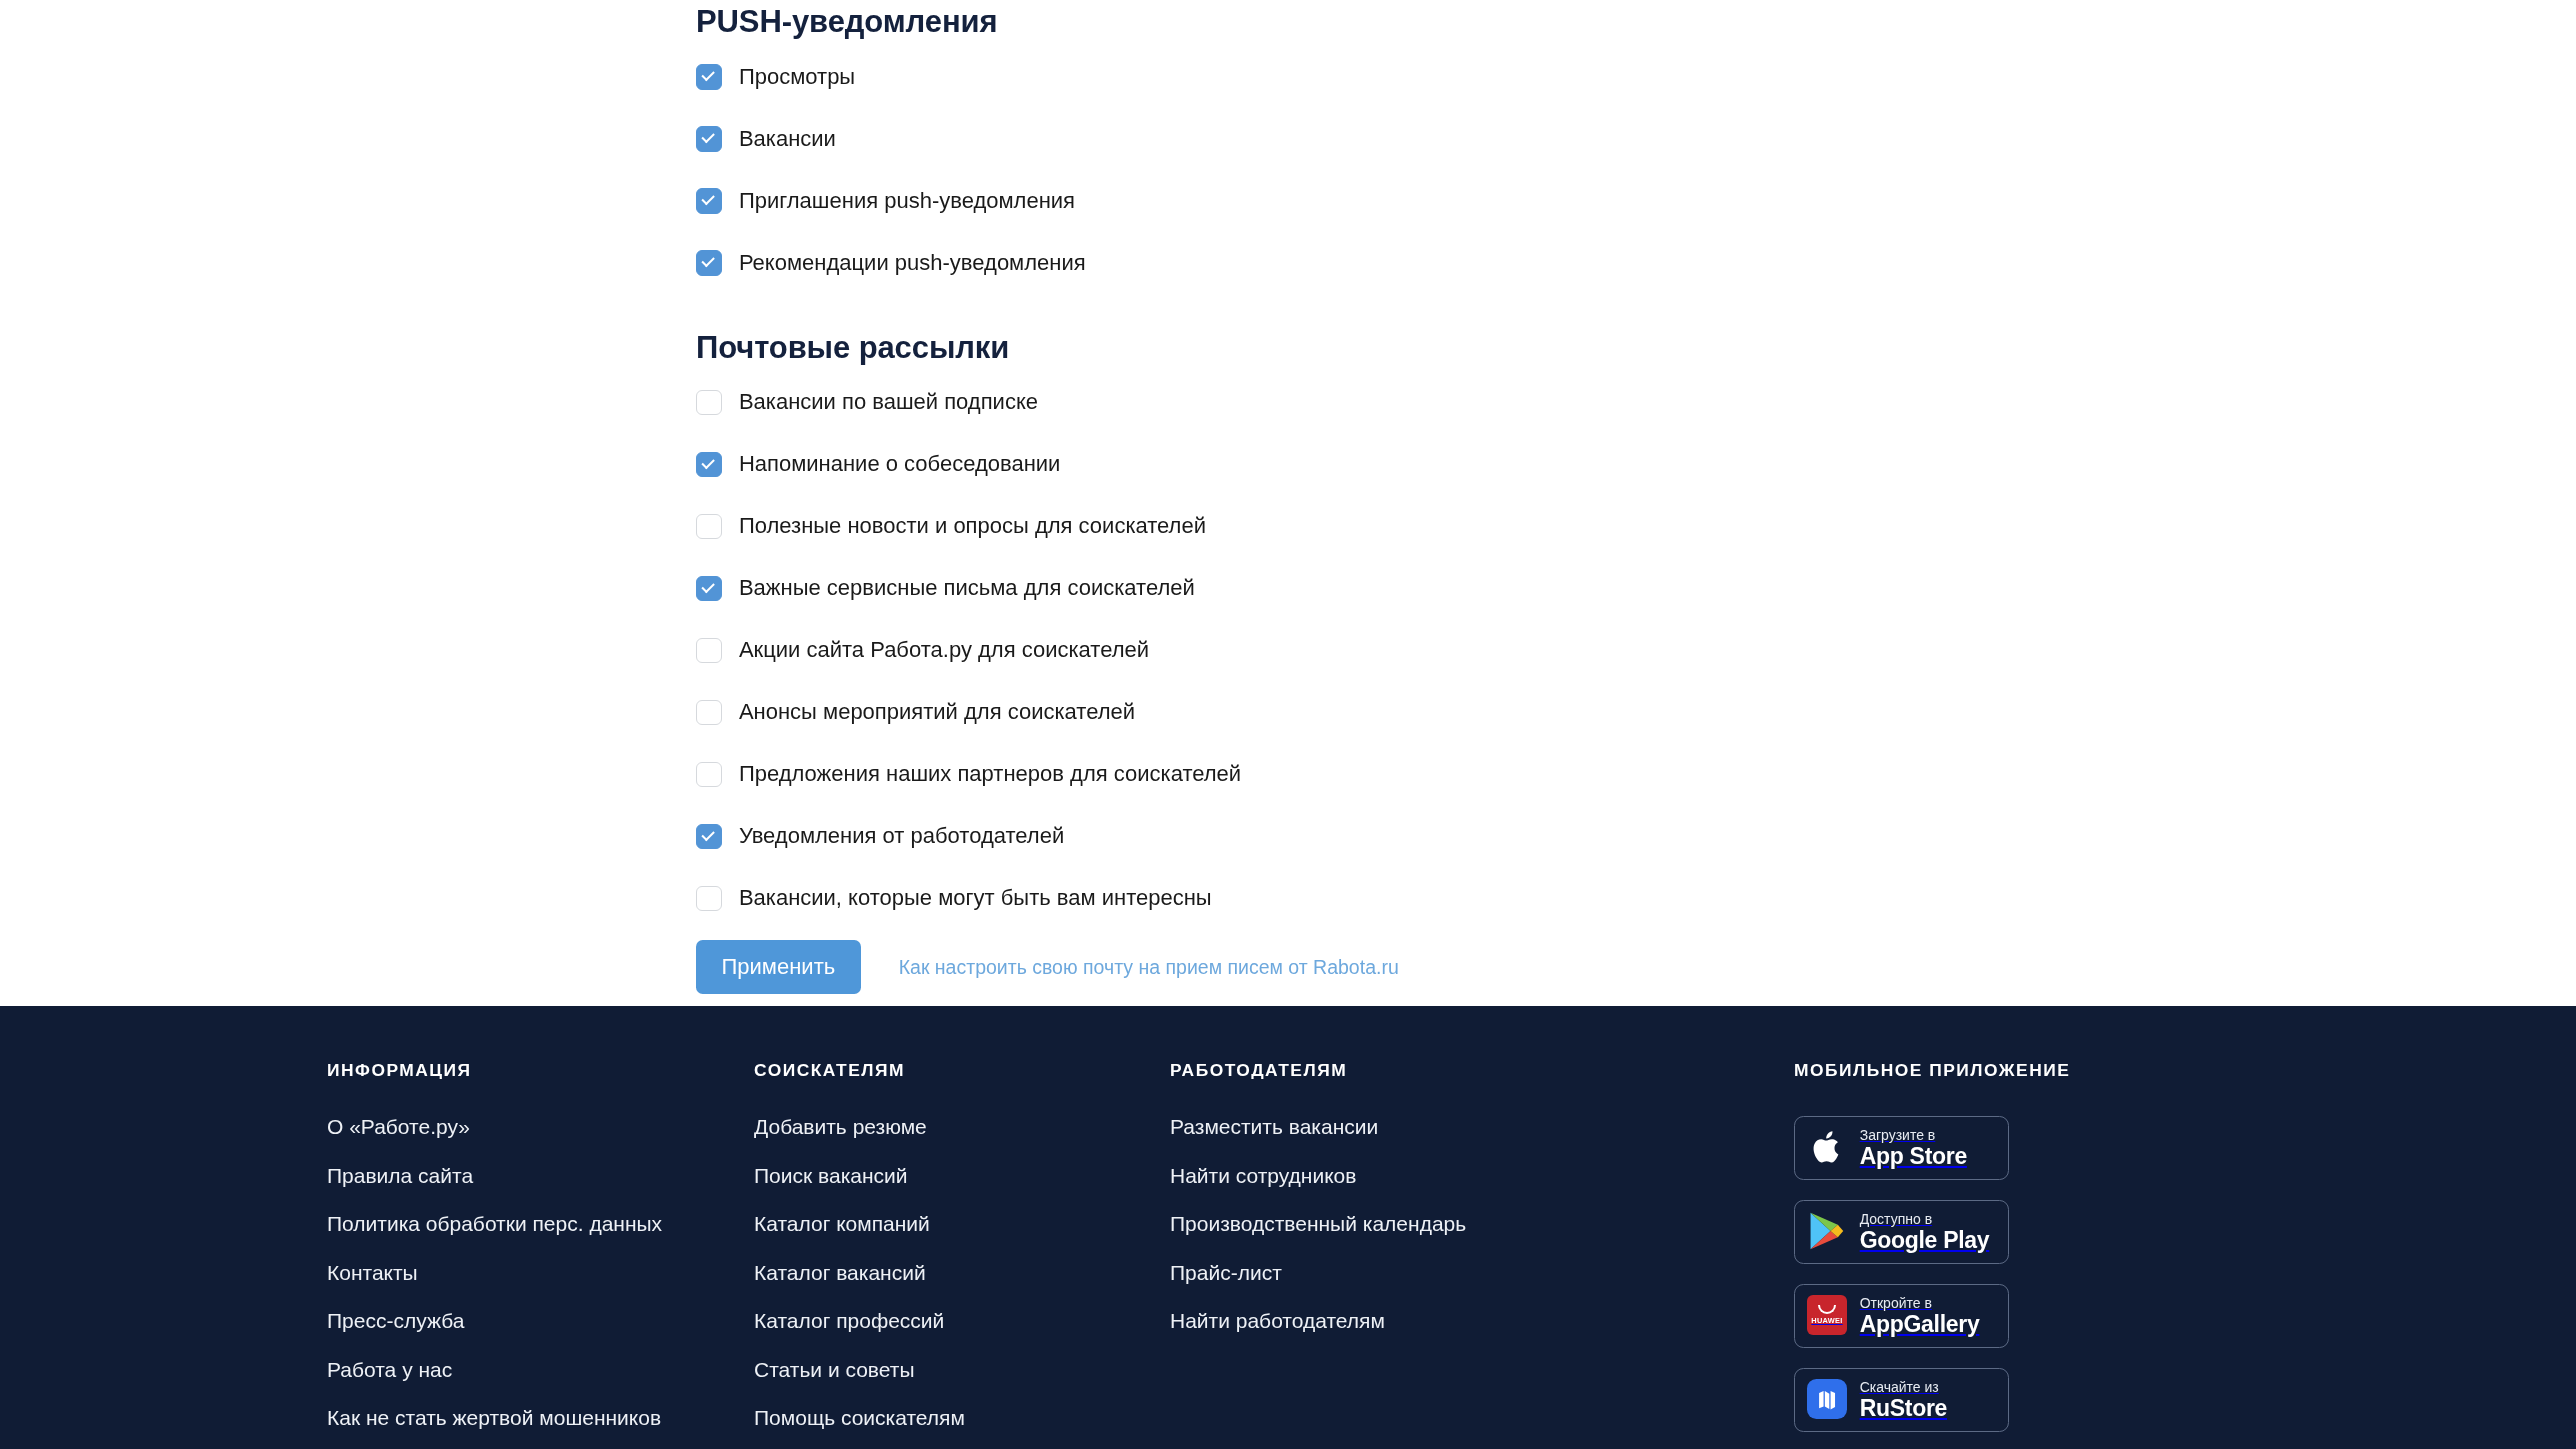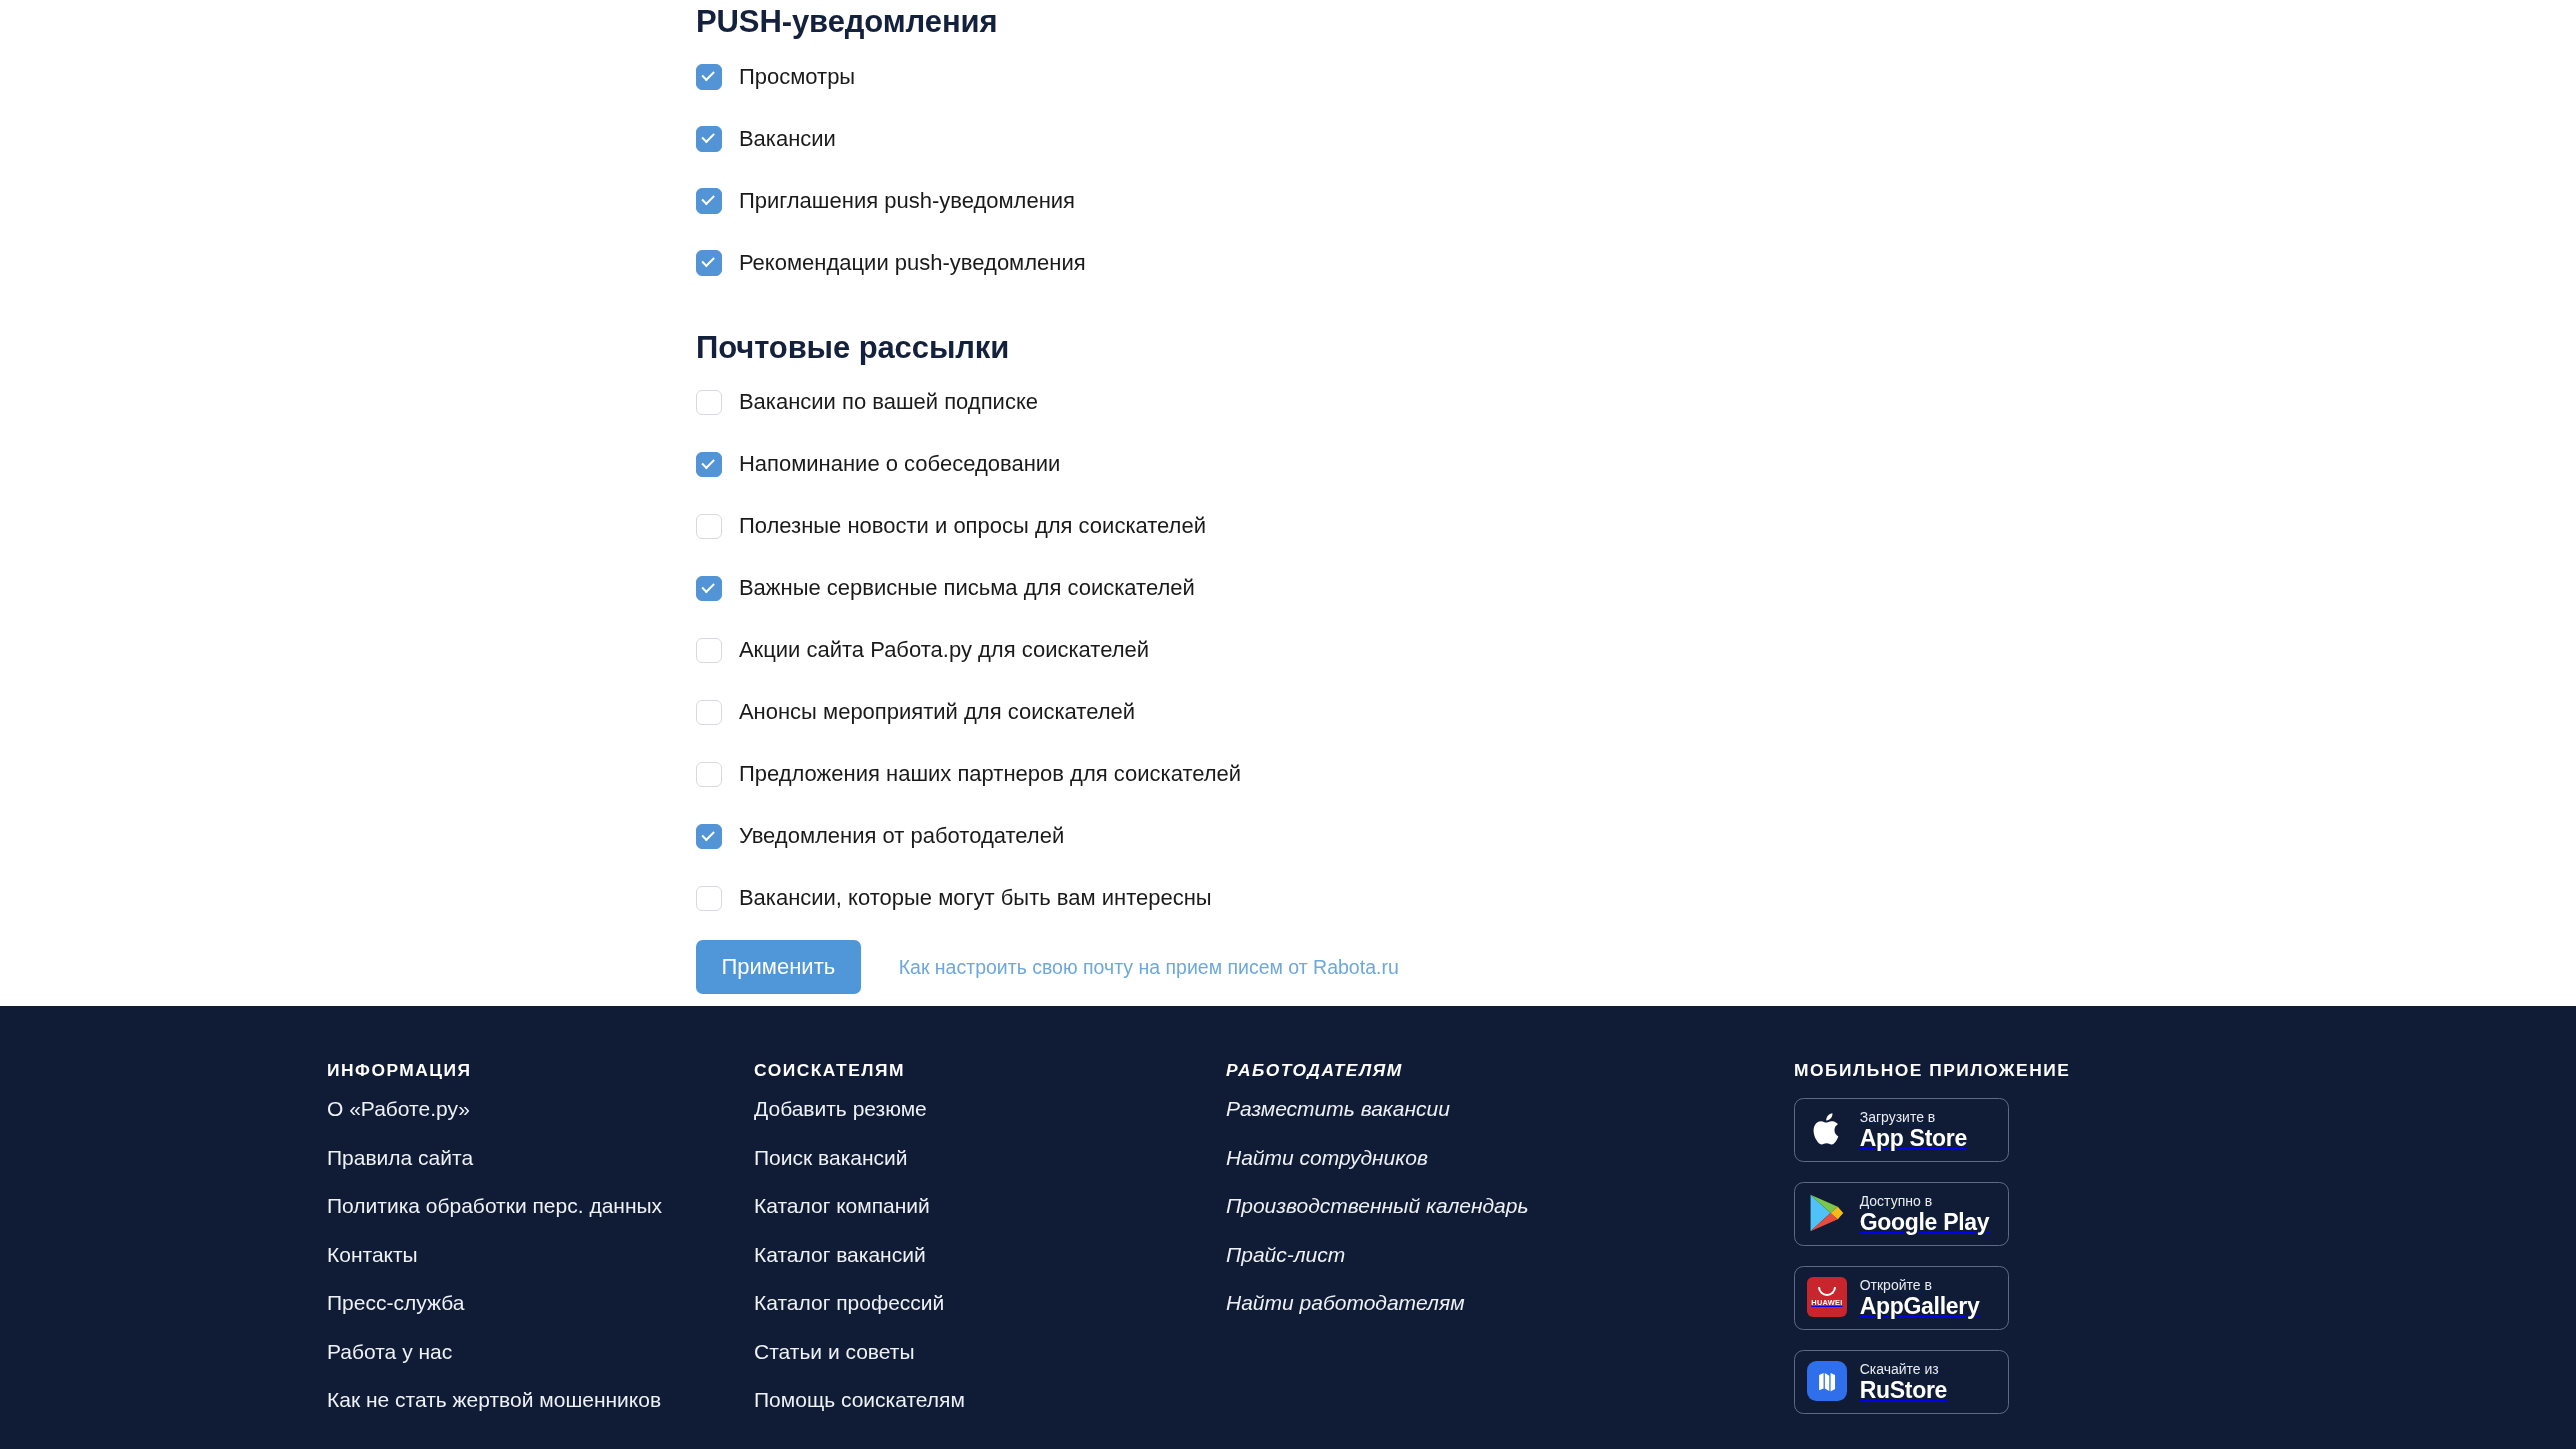--- a/index.html
+++ b/index.html
@@ -138,29 +138,29 @@
     width: 2576px;
     height: 443px;
   }
 
   .fcol {
     position: absolute;
     top: 54px;
   }
   .fcol-1 { left: 327px; }
   .fcol-2 { left: 754px; }
-  .fcol-3 { left: 1226px; font-style: italic; }
+  .fcol-3 { left: 1170px; }
   .fcol-4 { left: 1794px; }
 
   .fcol-title {
     font-size: 17.4px;
     font-weight: bold;
     letter-spacing: 1.5px;
     color: #ffffff;
-    margin-bottom: 17px;
+    margin-bottom: 35px;
     white-space: nowrap;
   }
 
   .flink {
     display: block;
     font-size: 21px;
     color: #eef1f6;
     text-decoration: none;
     margin-bottom: 27.5px;
     white-space: nowrap;

